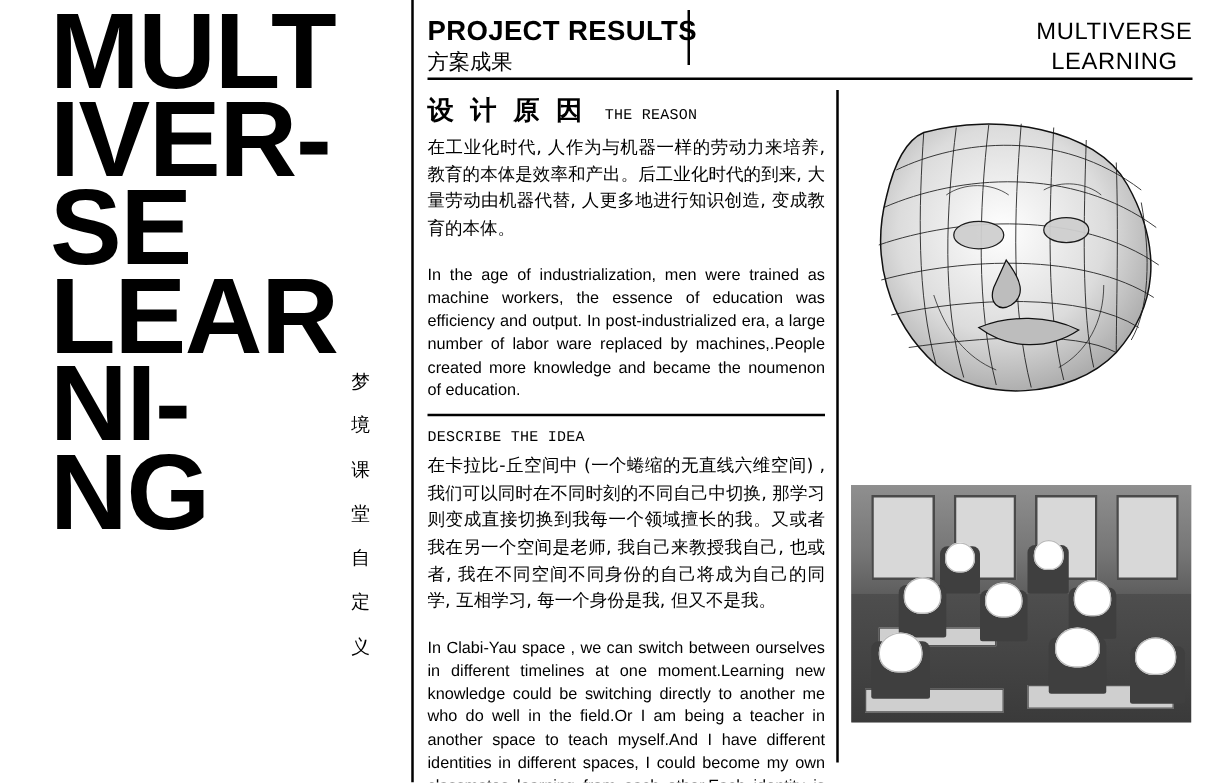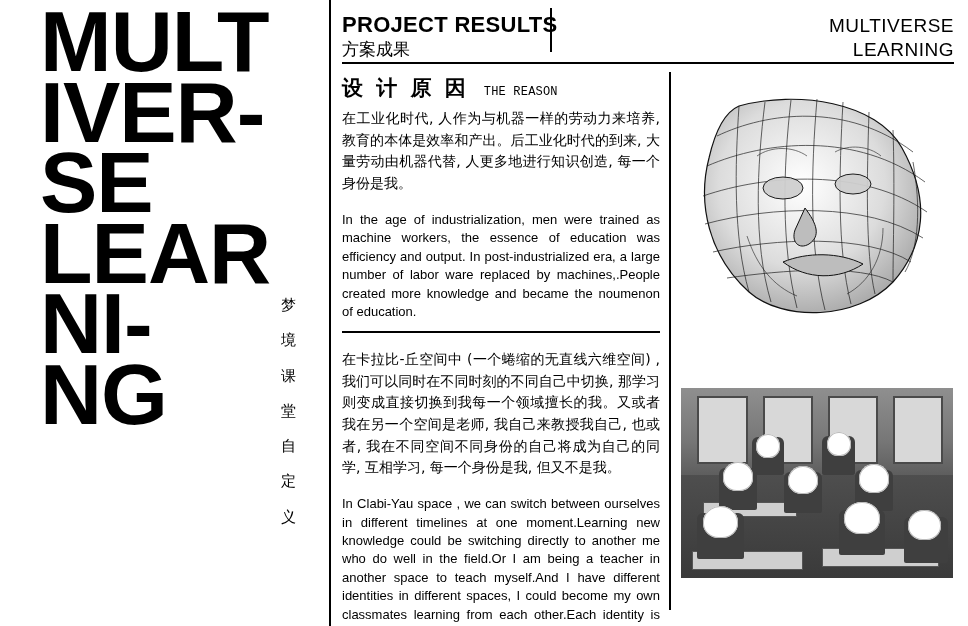--- a/index.html
+++ b/index.html
@@ -101,21 +101,21 @@
     position: absolute;
     left: 342px;
     top: 38px;
     font-family: Liberation Sans, sans-serif;
     font-size: 17px;
   }
   .brand {
     position: absolute;
     right: 14px;
     top: 14px;
-    text-align: right;
+    text-align: center;
     font-size: 19px;
     line-height: 1.25;
     letter-spacing: 0.5px;
     white-space: pre-line;
   }
 
   
   .center-col {
     position: absolute;
     left: 342px;
@@ -244,26 +244,27 @@
   <div class="h-divider-header"></div>
 
   <div class="v-divider-right"></div>
 
   <div class="center-col">
 
     <div class="section-head">
       <span class="cn">设 计 原 因</span>
       <span class="en">THE REASON</span>
     </div>
-    <p class="para-cn">在工业化时代, 人作为与机器一样的劳动力来培养, 教育的本体是效率和产出。后工业化时代的到来, 大量劳动由机器代替, 人更多地进行知识创造, 每一个身份是我。</p>
+    <p class="para-cn">在工业化时代, 人作为与机器一样的劳动力来培养, 教育的本体是效率和产出。后工业化时代的到来, 大量劳动由机器代替, 人更多地进行知识创造, 变成教育的本体。</p>
     <p class="para-en">In the age of industrialization, men were trained as machine workers, the essence of education was efficiency and output. In post-industrialized era, a large number of labor ware replaced by machines,.People created more knowledge and became the noumenon of education.</p>
 
     <div class="rule"></div>
 
     <div class="section-head">
+      <span class="en">DESCRIBE THE IDEA</span>
     </div>
     <p class="para-cn">在卡拉比-丘空间中 (一个蜷缩的无直线六维空间) , 我们可以同时在不同时刻的不同自己中切换, 那学习则变成直接切换到我每一个领域擅长的我。又或者我在另一个空间是老师, 我自己来教授我自己, 也或者, 我在不同空间不同身份的自己将成为自己的同学, 互相学习, 每一个身份是我, 但又不是我。</p>
     <p class="para-en"> In Clabi-Yau space , we can switch between ourselves in different timelines at one moment.Learning new knowledge could be switching directly to another me who do well in the field.Or I am being a teacher in another space to teach myself.And I have different identities in different spaces, I could become my own classmates learning from each other.Each identity is me, but not only being myself.</p>
   </div>
 
   <div class="img-mesh">
     <div class="mesh-wrap">
       <svg width="272" height="230" viewBox="0 0 272 230" aria-hidden="true">
         <defs>
           <radialGradient id="g1" cx="45%" cy="40%" r="70%">

